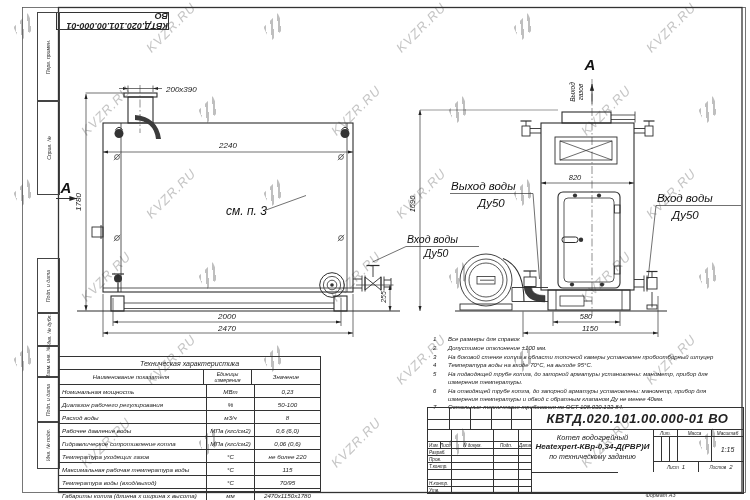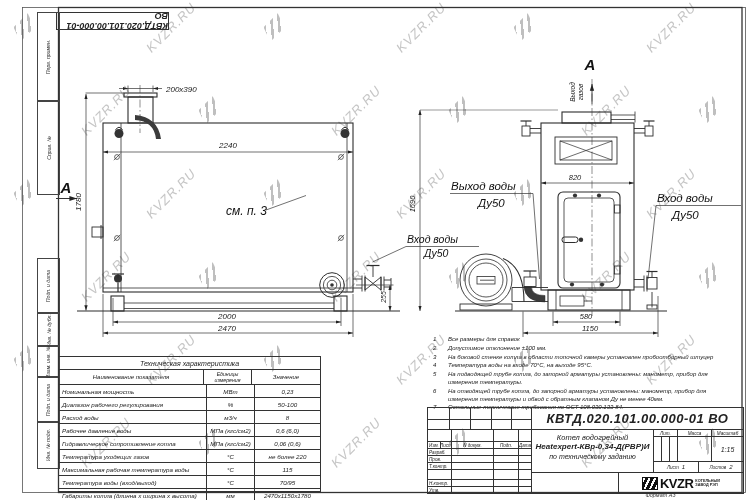--- a/index.html
+++ b/index.html
@@ -508,27 +508,17 @@
     <div class="tb scaleval" style="left:283px;top:28px;width:32px;height:25px;">1:15</div>
     <div class="tb sheetcell" style="left:225px;top:53px;width:45px;height:11px;">
       <span class="lab">Лист</span>
       <span class="v">1</span>
     </div>
     <div class="tb sheetcell" style="left:270px;top:53px;width:45px;height:11px;">
       <span class="lab">Листов</span>
       <span class="v">2</span>
     </div>
 
-    <div class="tb" style="left:190px;top:64px;width:125px;height:21px;">
-      <div class="kvzr">
-        <span class="kvzr-mark"></span>
-        <span class="kvzr-word">KVZR</span>
-        <span class="kvzr-sub">
-          <span>КОТЕЛЬНЫЙ</span>
-          <span>ЗАВОД РЭП</span>
-        </span>
-      </div>
-    </div>
   </div>
 
   <div class="format-label">Формат А3</div>
 
 </div>
 
 </body></html>

